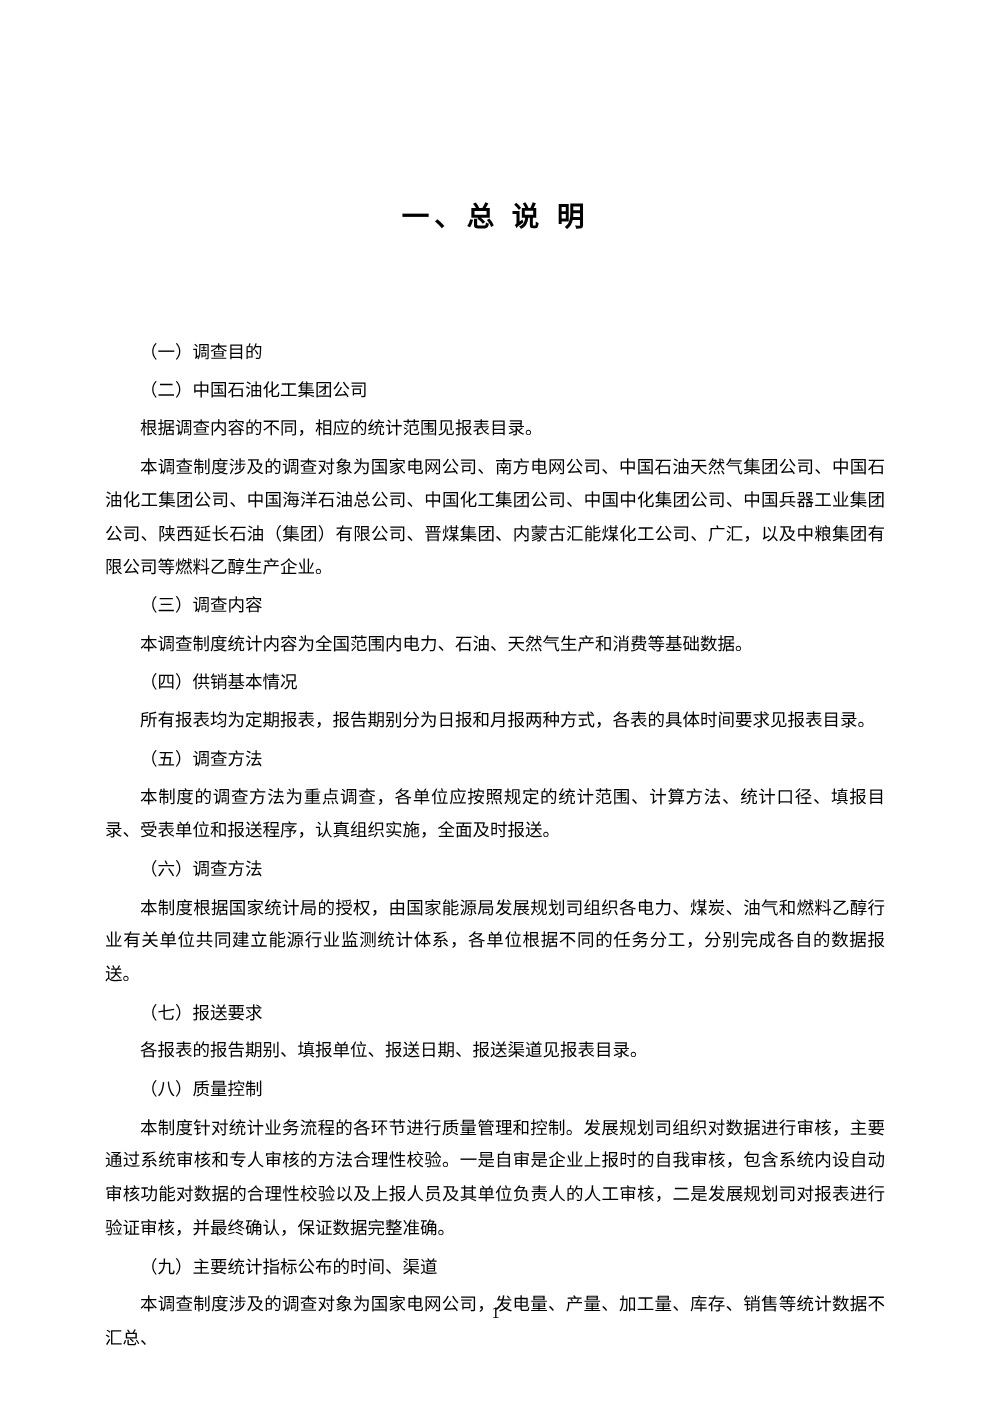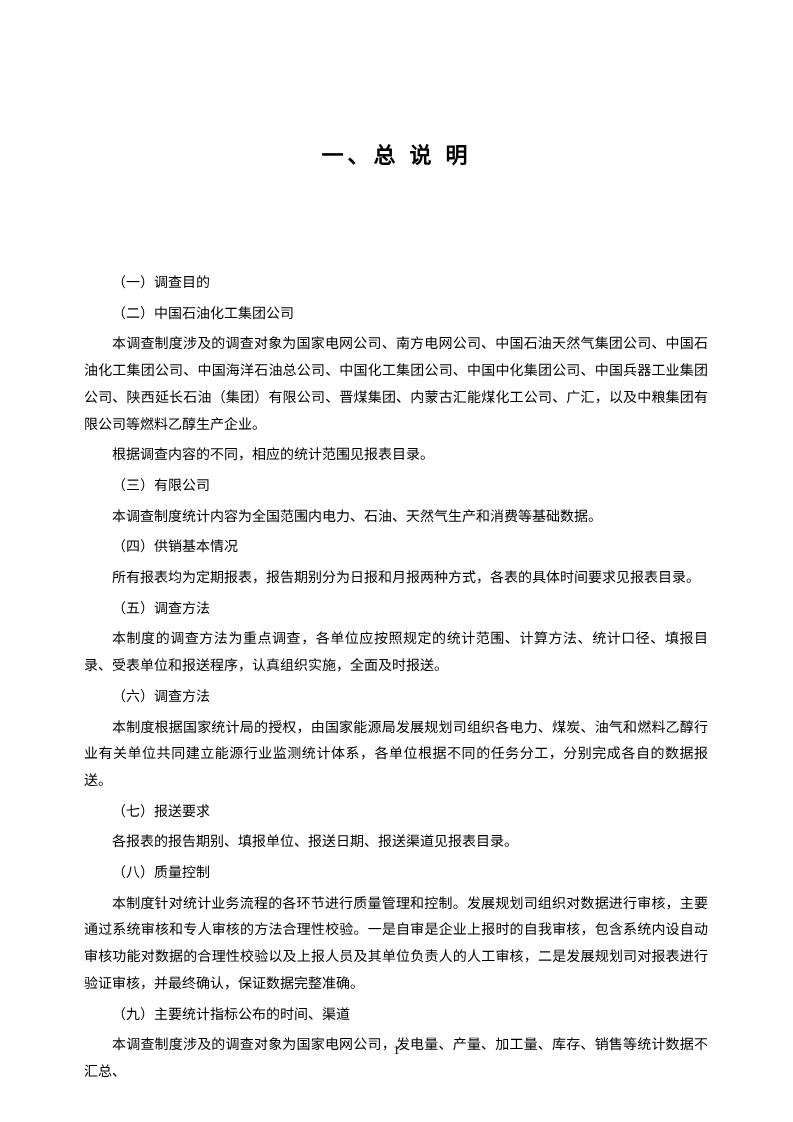--- a/index.html
+++ b/index.html
@@ -10,21 +10,21 @@
   .page {
     position: relative;
     width: 793px;
     height: 1122px;
     background: #ffffff;
     color: #000000;
     overflow: hidden;
   }
   .doc-title {
     position: absolute;
-    top: 126px;
+    top: 144px;
     left: 0;
     width: 793px;
     text-align: center;
     font-family: "Liberation Sans", "DejaVu Sans", sans-serif;
     font-weight: 700;
     font-size: 22px;
     letter-spacing: 4px;
     line-height: 30px;
     white-space: pre;
   }
@@ -57,23 +57,23 @@
 </style>
 </head>
 <body>
 
 <div class="page">
   <h1 class="doc-title">一、总 说 明</h1>
 
   <main class="doc-body">
       <p class="heading">（一）调查目的</p>
       <p class="heading">（二）中国石油化工集团公司</p>
+      <p class="body">根据调查内容的不同，相应的统计范围见报表目录。</p>
       <p class="body">本调查制度涉及的调查对象为国家电网公司、南方电网公司、中国石油天然气集团公司、中国石油化工集团公司、中国海洋石油总公司、中国化工集团公司、中国中化集团公司、中国兵器工业集团公司、陕西延长石油（集团）有限公司、晋煤集团、内蒙古汇能煤化工公司、广汇，以及中粮集团有限公司等燃料乙醇生产企业。</p>
-      <p class="body">根据调查内容的不同，相应的统计范围见报表目录。</p>
-      <p class="heading">（三）有限公司</p>
+      <p class="heading">（三）调查内容</p>
       <p class="body">本调查制度统计内容为全国范围内电力、石油、天然气生产和消费等基础数据。</p>
       <p class="heading">（四）供销基本情况</p>
       <p class="body">所有报表均为定期报表，报告期别分为日报和月报两种方式，各表的具体时间要求见报表目录。</p>
       <p class="heading">（五）调查方法</p>
       <p class="body">本制度的调查方法为重点调查，各单位应按照规定的统计范围、计算方法、统计口径、填报目录、受表单位和报送程序，认真组织实施，全面及时报送。</p>
       <p class="heading">（六）调查方法</p>
       <p class="body">本制度根据国家统计局的授权，由国家能源局发展规划司组织各电力、煤炭、油气和燃料乙醇行业有关单位共同建立能源行业监测统计体系，各单位根据不同的任务分工，分别完成各自的数据报送。</p>
       <p class="heading">（七）报送要求</p>
       <p class="body">各报表的报告期别、填报单位、报送日期、报送渠道见报表目录。</p>
       <p class="heading">（八）质量控制</p>

